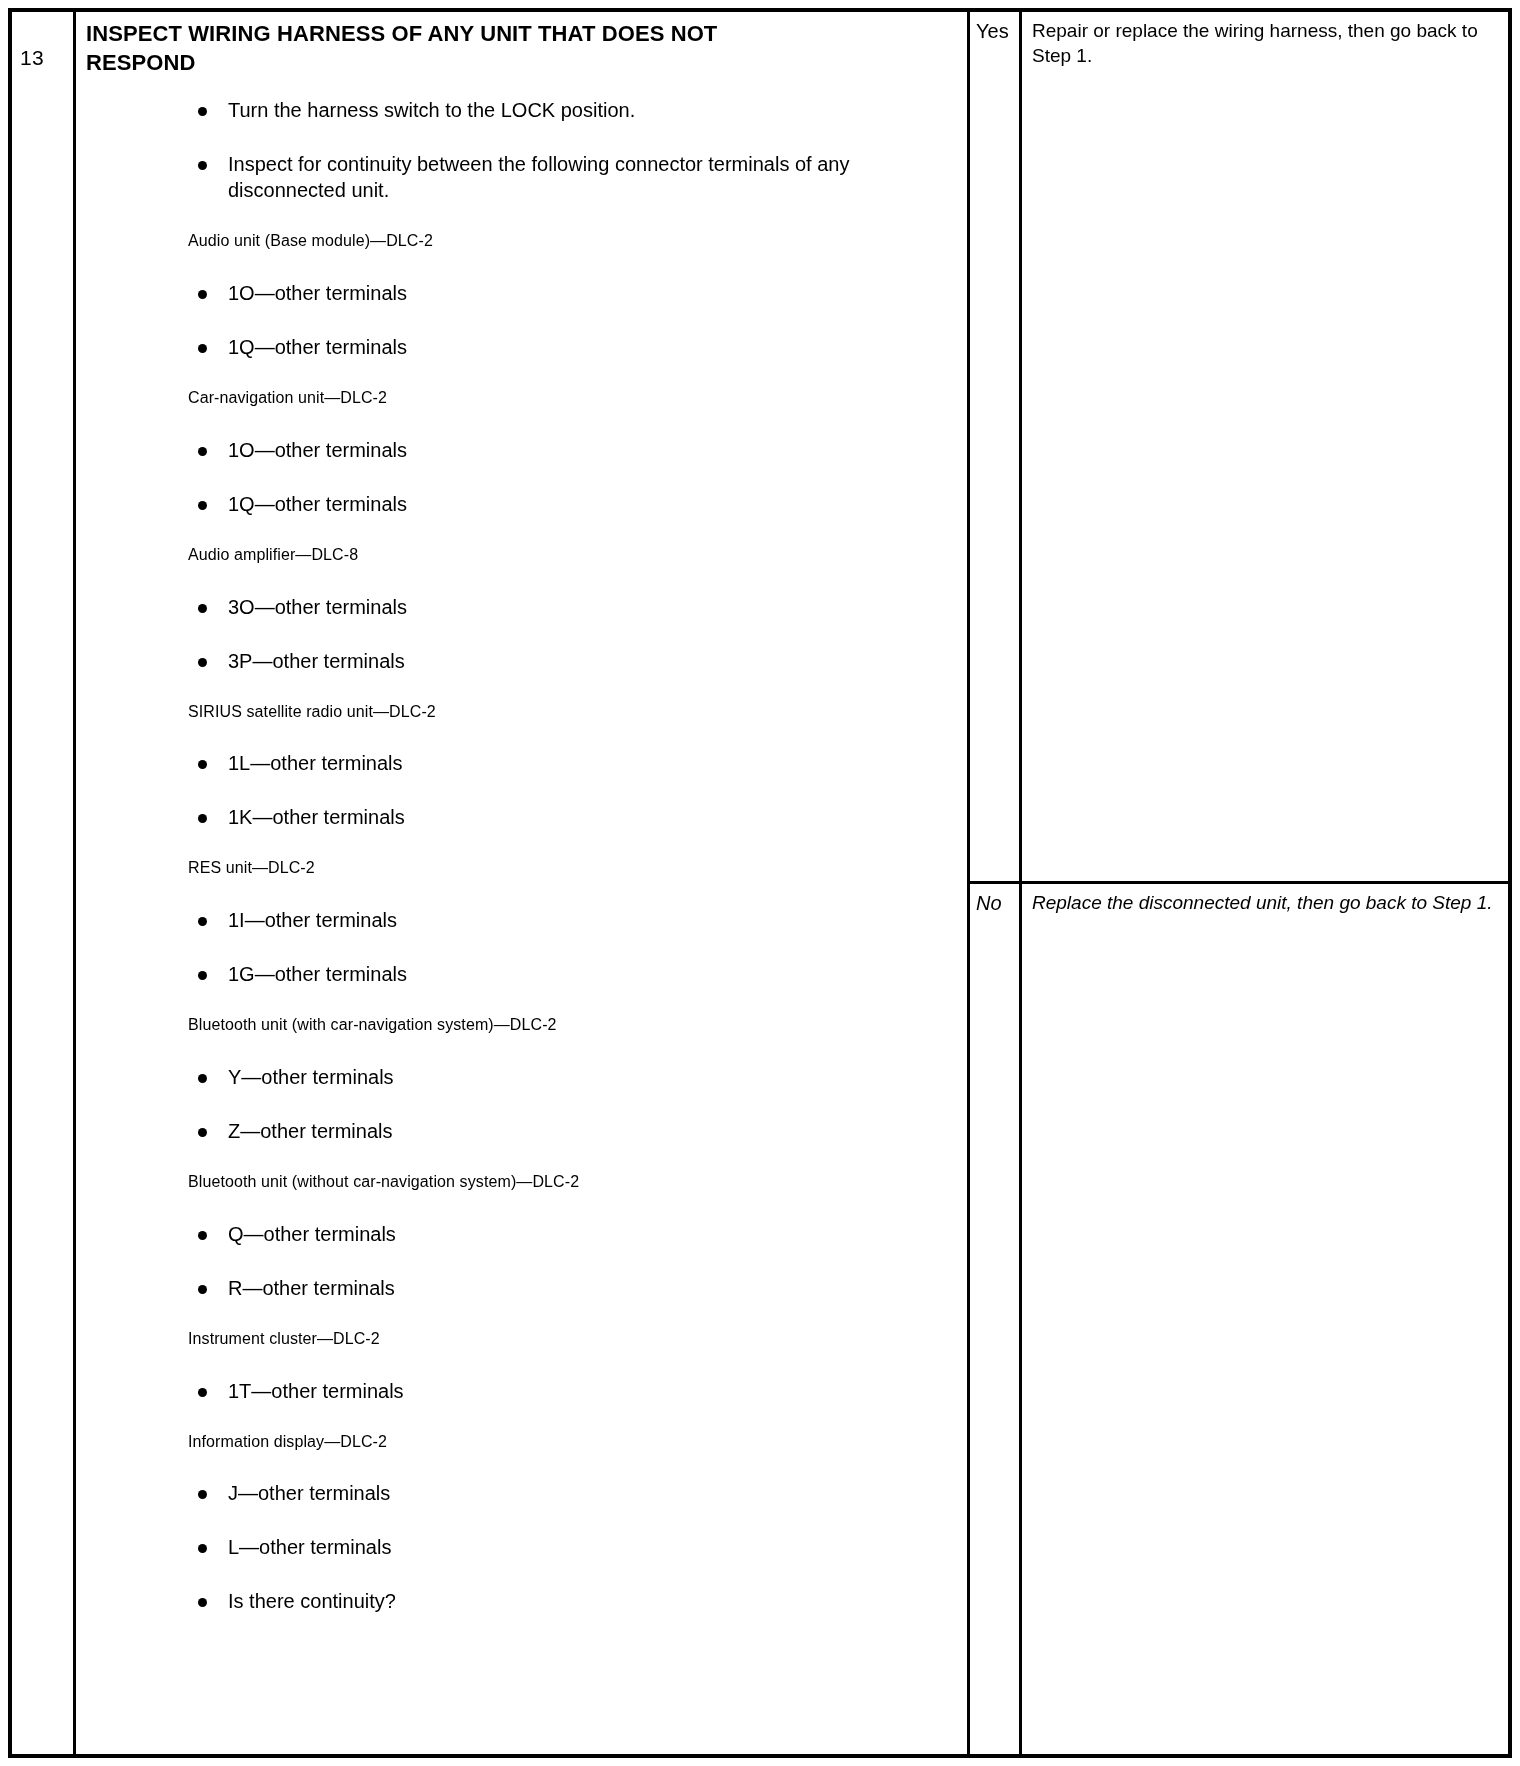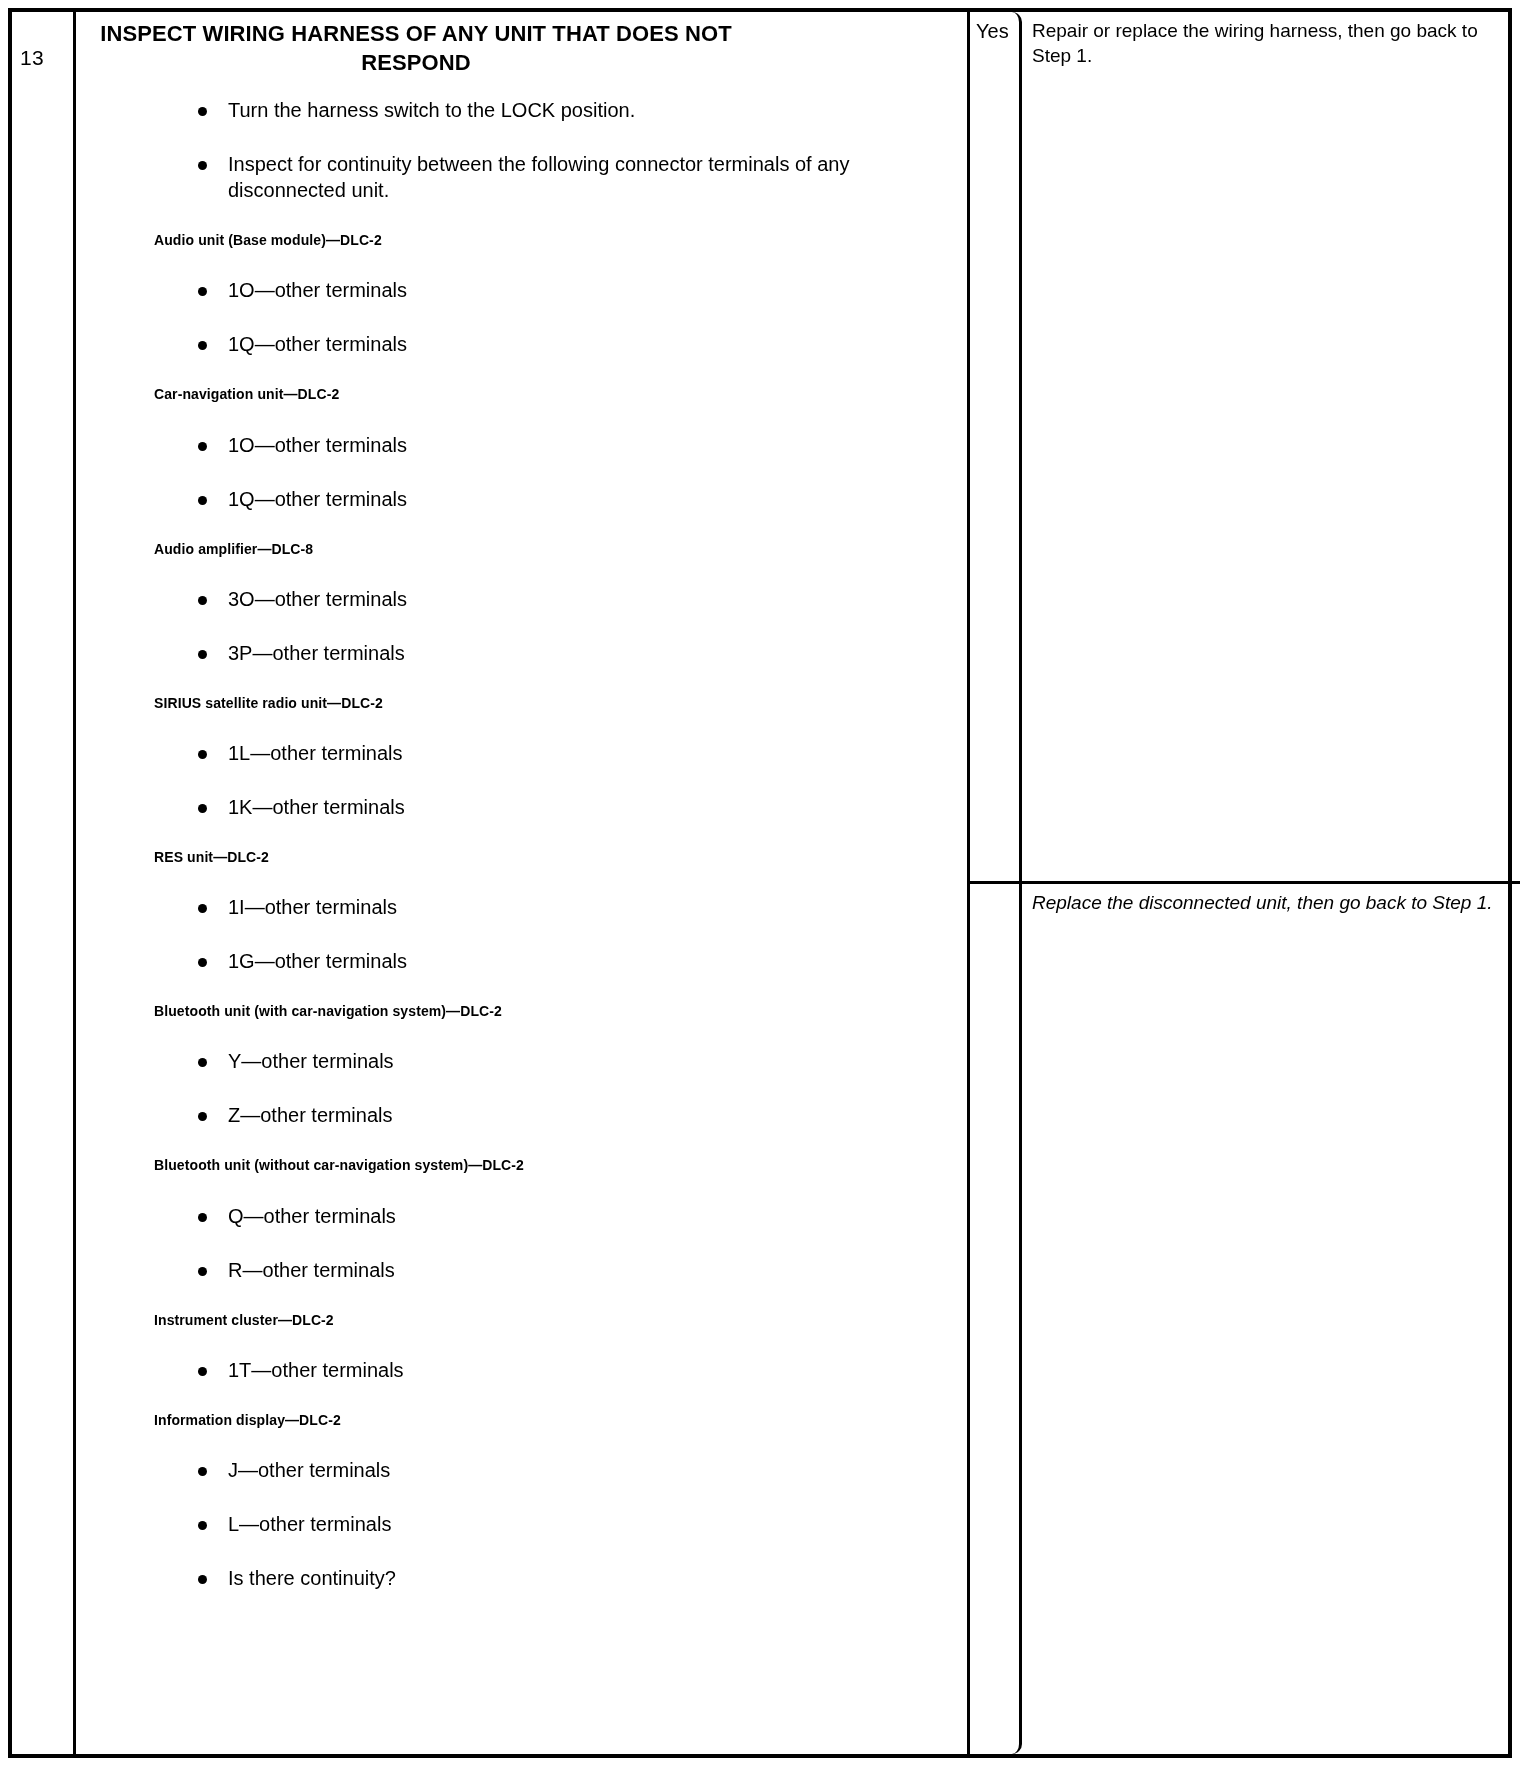--- a/index.html
+++ b/index.html
@@ -62,21 +62,20 @@
     overflow: hidden;
   }
 
   .step-title {
     font-size: 22px;
     font-weight: bold;
     line-height: 1.30;
     letter-spacing: 0.1px;
     margin: 2px 0 16px 0;
     max-width: 660px;
-    text-align: center;
   }
 
   .content-block {
     margin-top: 20px;
   }
 
   ul.bullets {
     list-style: none;
     margin: 0;
     padding: 0;
@@ -97,39 +96,38 @@
     position: absolute;
     left: 6px;
     top: 10px;
     width: 9px;
     height: 9px;
     background: #000000;
     border-radius: 50%;
   }
 
   .sub-head {
-    font-size: 14px;
-    font-weight: bold;
-    line-height: 1.30;
-    margin-left: 68px;
+    font-size: 16px;
+    font-weight: normal;
+    line-height: 1.30;
+    margin-left: 102px;
     margin-bottom: 28px;
     letter-spacing: 0.1px;
   }
 
   .bullet-tight { margin-bottom: 22px; }
 
   
   .col-answer {
     width: 52px;
     flex: 0 0 52px;
     border-right: 3px solid #000000;
     box-sizing: border-box;
     display: flex;
-    flex-direction: row;
-    border-radius: 10px;
+    flex-direction: column;
   }
   
   .col-action {
     width: 486px;
     flex: 0 0 486px;
     box-sizing: border-box;
     display: flex;
     flex-direction: column;
   }
 

